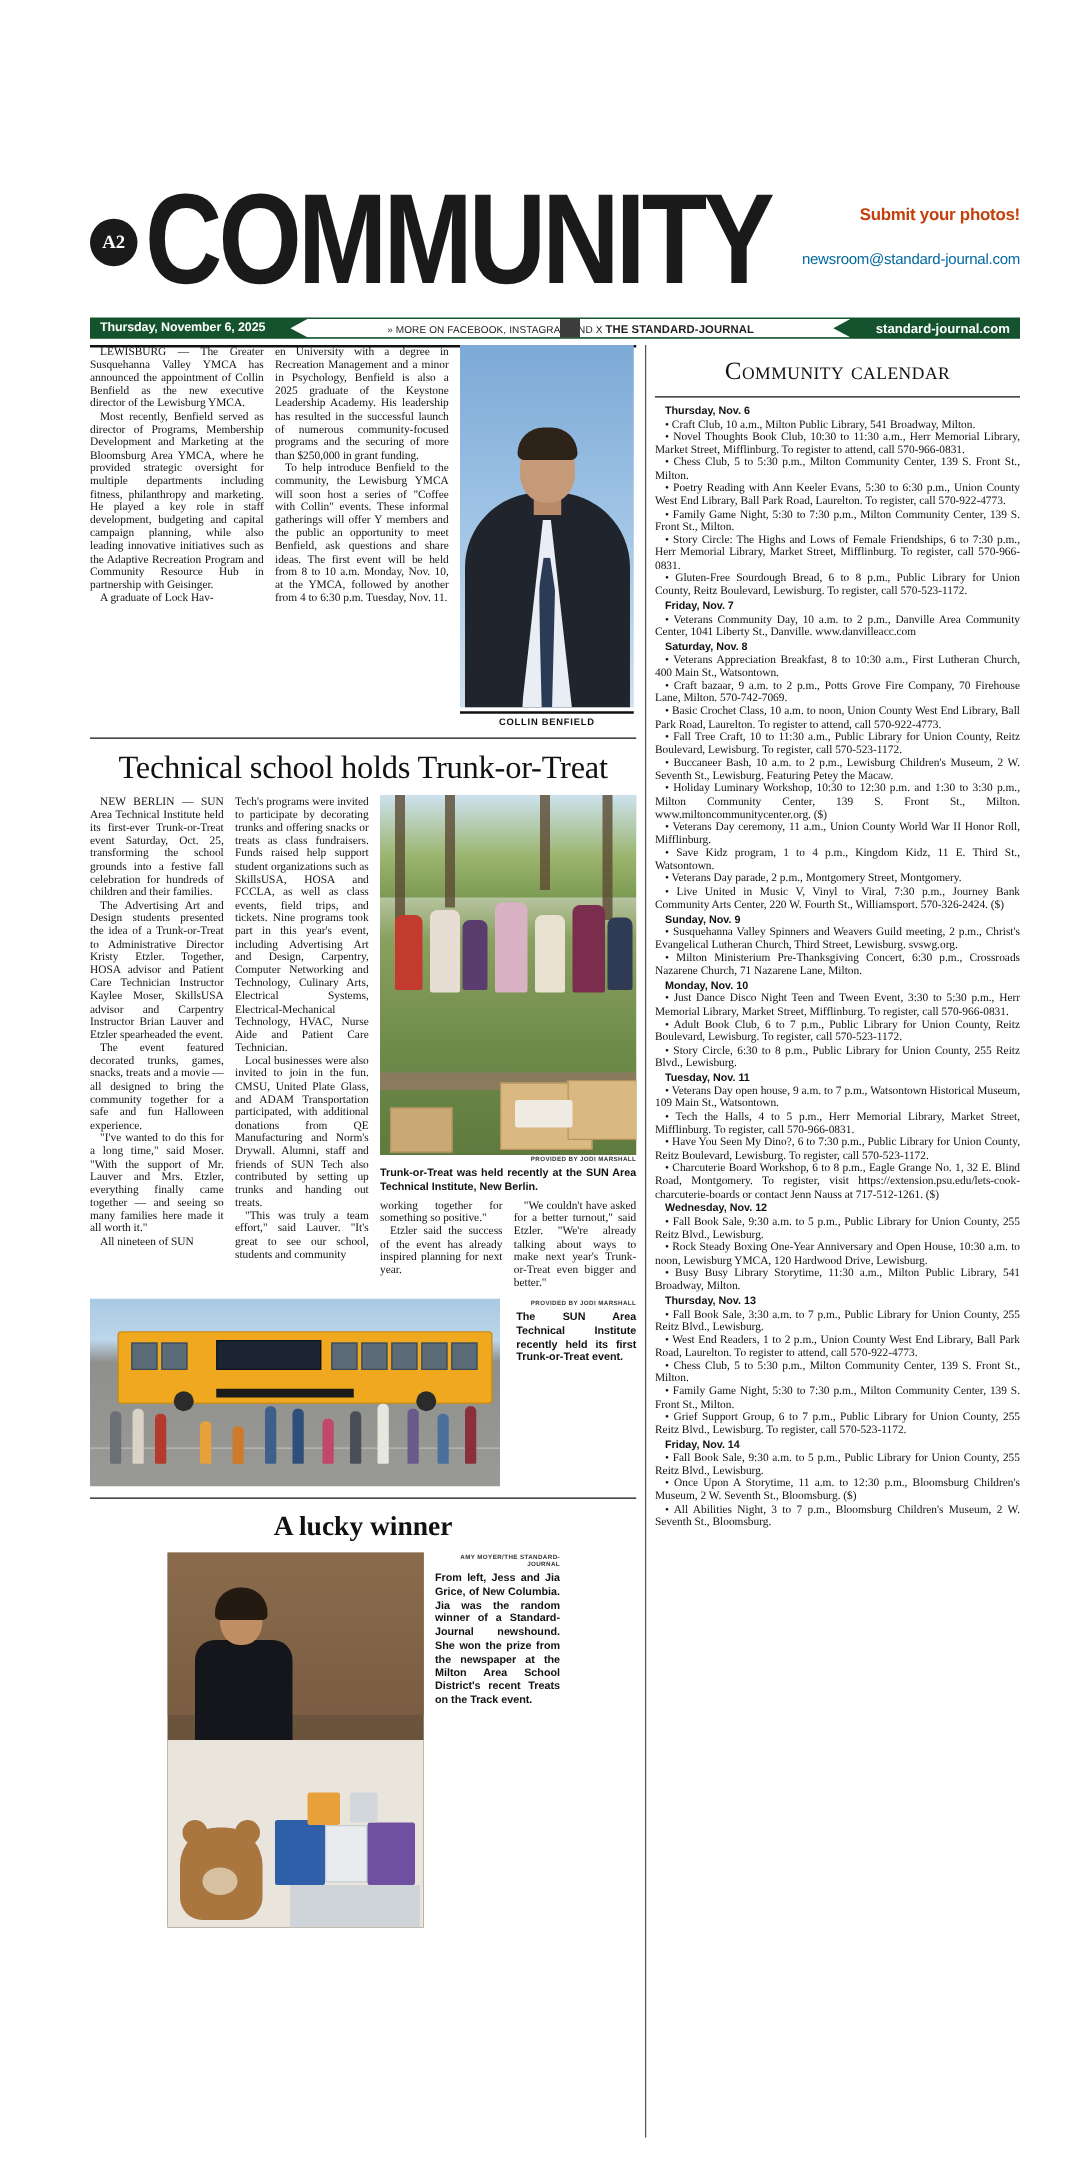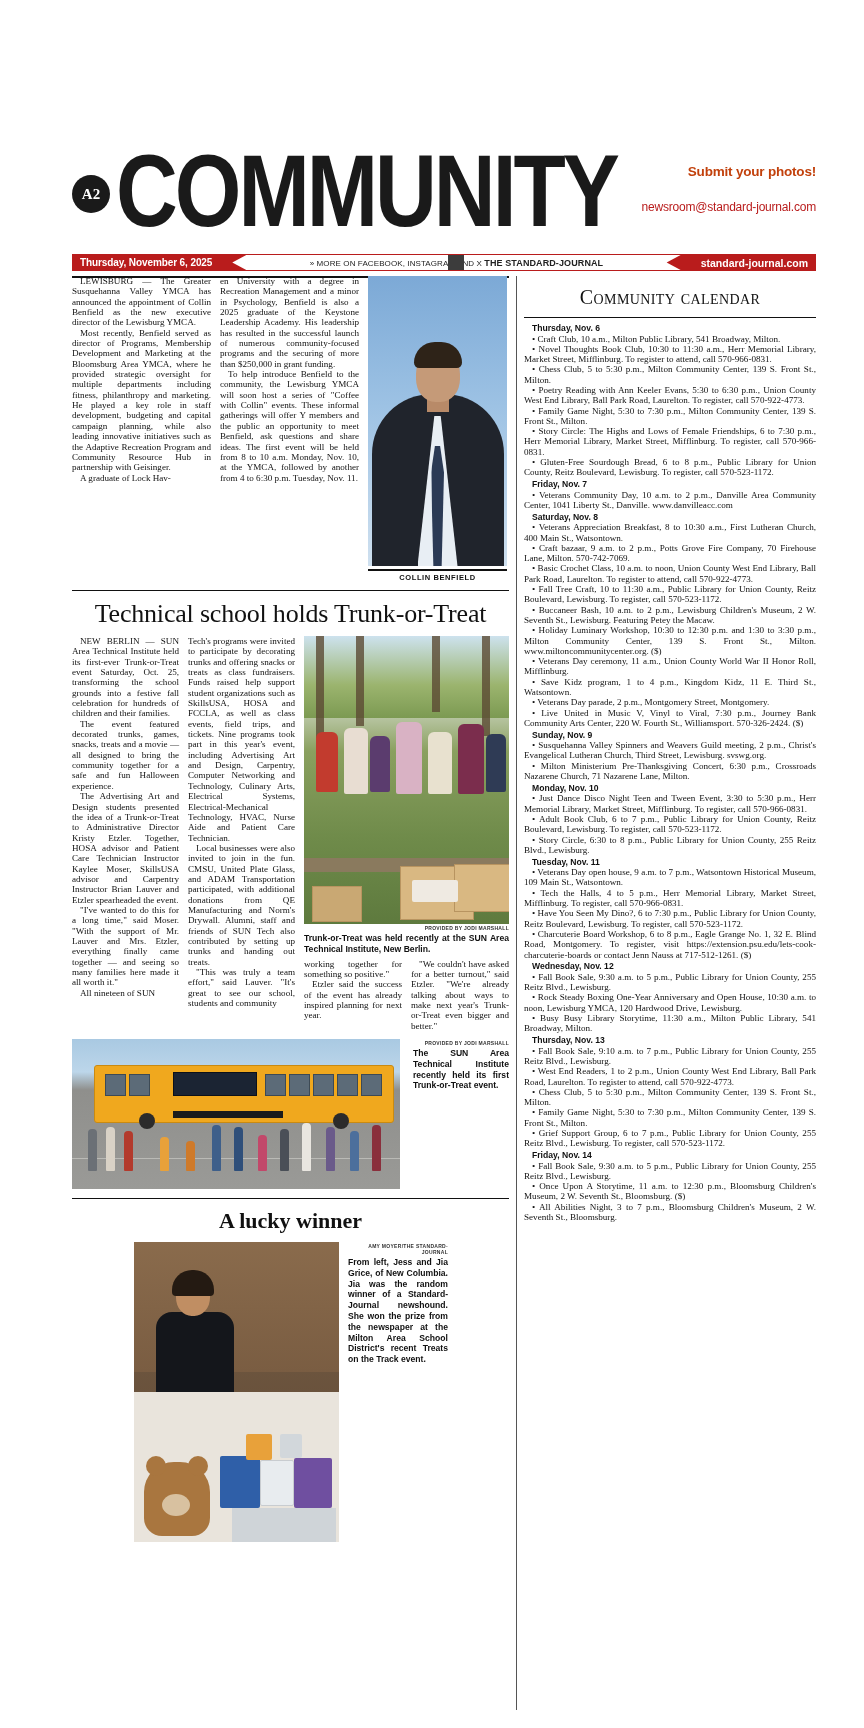--- a/index.html
+++ b/index.html
@@ -48,29 +48,29 @@
   .submit-block {
     margin-left: auto; text-align: right; padding-bottom: 6px;
   }
   .submit-title {
     font-family: "Liberation Sans", sans-serif;
     font-weight: bold; font-size: 13.5px; color: #c2410c;
     letter-spacing: -0.2px;
   }
   .submit-mail {
     font-family: "Liberation Sans", sans-serif;
-    font-size: 12px; color: #b91c1c; margin-top: 21px;
+    font-size: 12px; color: #0369a1; margin-top: 21px;
     letter-spacing: -0.2px;
   }
 
   
   .datebar {
     position: absolute; left: 0; top: 254px;
     width: 744px; height: 17px;
-    background: #b91c1c;
+    background: #14532d;
     display: flex; align-items: center;
     color: #fff;
   }
   .datebar-date {
     font-family: "Liberation Sans", sans-serif;
     font-weight: bold; font-size: 10px;
     padding-left: 8px; white-space: nowrap;
     letter-spacing: -0.1px;
   }
   .datebar-mid {
@@ -391,22 +391,22 @@
         </div>
       </div>
 
       <div class="hrthin" style="margin-top:8px"></div>
 
       <div class="hl2">Technical school holds Trunk-or-Treat</div>
 
       <div style="display:flex; gap:9px;">
         <div class="col">
           <p class="body">NEW BERLIN — SUN Area Technical Institute held its first-ever Trunk-or-Treat event Saturday, Oct. 25, transforming the school grounds into a festive fall celebration for hundreds of children and their families.</p>
+          <p class="body">The Advertising Art and Design students presented the idea of a Trunk-or-Treat to Administrative Director Kristy Etzler. Together, HOSA advisor and Patient Care Technician Instructor Kaylee Moser, SkillsUSA advisor and Carpentry Instructor Brian Lauver and Etzler spearheaded the event.</p>
           <p class="body">The event featured decorated trunks, games, snacks, treats and a movie — all designed to bring the community together for a safe and fun Halloween experience.</p>
-          <p class="body">The Advertising Art and Design students presented the idea of a Trunk-or-Treat to Administrative Director Kristy Etzler. Together, HOSA advisor and Patient Care Technician Instructor Kaylee Moser, SkillsUSA advisor and Carpentry Instructor Brian Lauver and Etzler spearheaded the event.</p>
           <p class="body">"I've wanted to do this for a long time," said Moser. "With the support of Mr. Lauver and Mrs. Etzler, everything finally came together — and seeing so many families here made it all worth it."</p>
           <p class="body">All nineteen of SUN</p>
         </div>
         <div class="col">
           <p class="body" style="text-indent:0">Tech's programs were invited to participate by decorating trunks and offering snacks or treats as class fundraisers. Funds raised help support student organizations such as SkillsUSA, HOSA and FCCLA, as well as class events, field trips, and tickets. Nine programs took part in this year's event, including Advertising Art and Design, Carpentry, Computer Networking and Technology, Culinary Arts, Electrical Systems, Electrical-Mechanical Technology, HVAC, Nurse Aide and Patient Care Technician.</p>
           <p class="body">Local businesses were also invited to join in the fun. CMSU, United Plate Glass, and ADAM Transportation participated, with additional donations from QE Manufacturing and Norm's Drywall. Alumni, staff and friends of SUN Tech also contributed by setting up trunks and handing out treats.</p>
           <p class="body">"This was truly a team effort," said Lauver. "It's great to see our school, students and community</p>
         </div>
         <div style="width:205px">
           <div class="photo tot-photo">
@@ -548,21 +548,21 @@
           <div class="cal-day">Tuesday, Nov. 11</div>
           <p class="cal-item">• Veterans Day open house, 9 a.m. to 7 p.m., Watsontown Historical Museum, 109 Main St., Watsontown.</p>
           <p class="cal-item">• Tech the Halls, 4 to 5 p.m., Herr Memorial Library, Market Street, Mifflinburg. To register, call 570-966-0831.</p>
           <p class="cal-item">• Have You Seen My Dino?, 6 to 7:30 p.m., Public Library for Union County, Reitz Boulevard, Lewisburg. To register, call 570-523-1172.</p>
           <p class="cal-item">• Charcuterie Board Workshop, 6 to 8 p.m., Eagle Grange No. 1, 32 E. Blind Road, Montgomery. To register, visit https://extension.psu.edu/lets-cook-charcuterie-boards or contact Jenn Nauss at 717-512-1261. ($)</p>
           <div class="cal-day">Wednesday, Nov. 12</div>
           <p class="cal-item">• Fall Book Sale, 9:30 a.m. to 5 p.m., Public Library for Union County, 255 Reitz Blvd., Lewisburg.</p>
           <p class="cal-item">• Rock Steady Boxing One-Year Anniversary and Open House, 10:30 a.m. to noon, Lewisburg YMCA, 120 Hardwood Drive, Lewisburg.</p>
           <p class="cal-item">• Busy Busy Library Storytime, 11:30 a.m., Milton Public Library, 541 Broadway, Milton.</p>
           <div class="cal-day">Thursday, Nov. 13</div>
-          <p class="cal-item">• Fall Book Sale, 9:10 a.m. to 7 p.m., Public Library for Union County, 255 Reitz Blvd., Lewisburg.</p>
+          <p class="cal-item">• Fall Book Sale, 3:30 a.m. to 7 p.m., Public Library for Union County, 255 Reitz Blvd., Lewisburg.</p>
           <p class="cal-item">• West End Readers, 1 to 2 p.m., Union County West End Library, Ball Park Road, Laurelton. To register to attend, call 570-922-4773.</p>
           <p class="cal-item">• Chess Club, 5 to 5:30 p.m., Milton Community Center, 139 S. Front St., Milton.</p>
           <p class="cal-item">• Family Game Night, 5:30 to 7:30 p.m., Milton Community Center, 139 S. Front St., Milton.</p>
           <p class="cal-item">• Grief Support Group, 6 to 7 p.m., Public Library for Union County, 255 Reitz Blvd., Lewisburg. To register, call 570-523-1172.</p>
           <div class="cal-day">Friday, Nov. 14</div>
           <p class="cal-item">• Fall Book Sale, 9:30 a.m. to 5 p.m., Public Library for Union County, 255 Reitz Blvd., Lewisburg.</p>
           <p class="cal-item">• Once Upon A Storytime, 11 a.m. to 12:30 p.m., Bloomsburg Children's Museum, 2 W. Seventh St., Bloomsburg. ($)</p>
           <p class="cal-item">• All Abilities Night, 3 to 7 p.m., Bloomsburg Children's Museum, 2 W. Seventh St., Bloomsburg.</p>
         </div>
     </div>

